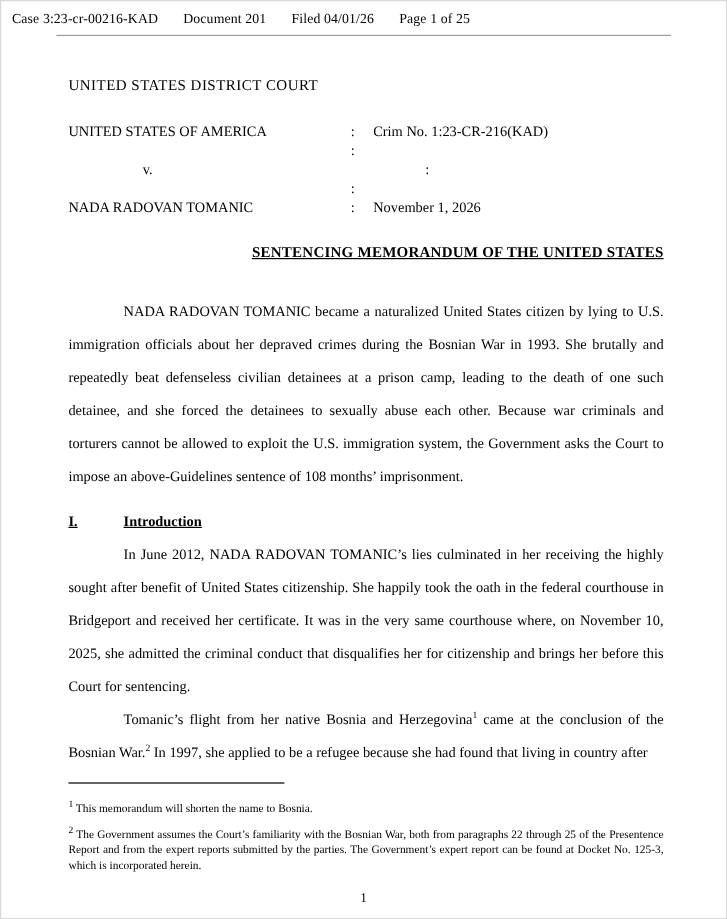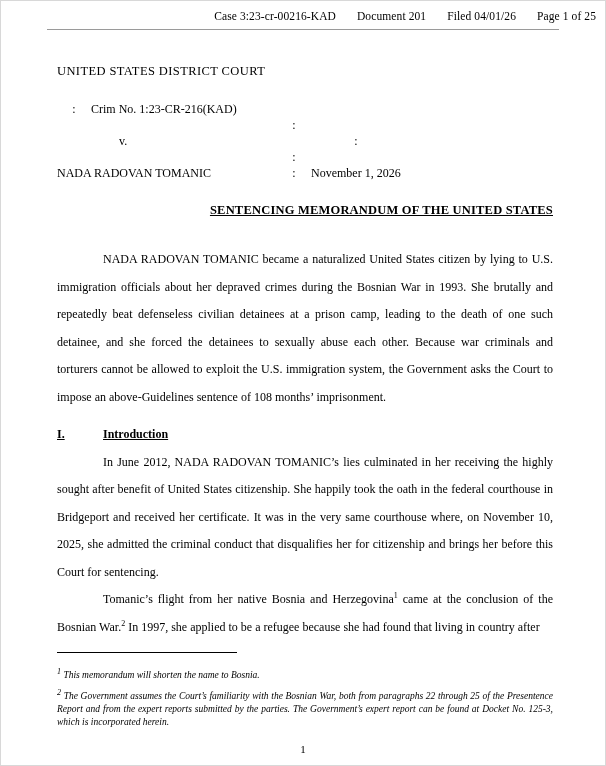--- a/index.html
+++ b/index.html
@@ -20,21 +20,21 @@
     height: 766px;
     box-sizing: border-box;
     border: 1px solid #d8d8d8;
     background: #ffffff;
   }
   .header-stamp {
     position: absolute;
     top: 9px;
     left: 0;
     right: 0;
-    text-align: right;
+    text-align: left;
     font-family: "Liberation Serif", serif;
     font-size: 11.5px;
     letter-spacing: 0.1px;
     white-space: nowrap;
   }
   .header-stamp span {
     margin: 0 9px;
   }
   .header-rule {
     position: absolute;
@@ -132,21 +132,20 @@
     position: absolute;
     left: 56px;
     right: 52px;
     bottom: 36px;
     font-size: 9.5px;
     line-height: 13px;
   }
   .footnote {
     text-align: justify;
     margin-bottom: 8px;
-    font-style: italic;
   }
   .footnote:last-child {
     margin-bottom: 0;
   }
   .page-number {
     position: absolute;
     bottom: 10px;
     left: 0;
     right: 0;
     text-align: center;
@@ -167,20 +166,21 @@
   <div class="header-rule"></div>
 
   <div class="body-area">
 
     <div class="court-title">
       <div>UNITED STATES DISTRICT COURT</div>
     </div>
 
     <div class="caption">
       <div class="cap-row">
+        <div class="cap-left">UNITED STATES OF AMERICA</div>
         <div class="cap-colon">:</div>
         <div class="cap-right">Crim No. 1:23-CR-216(KAD)</div>
       </div>
       <div class="cap-row">
         <div class="cap-left"></div>
         <div class="cap-colon">:</div>
         <div class="cap-right"></div>
       </div>
       <div class="cap-row">
         <div class="cap-left indent">v.</div>

